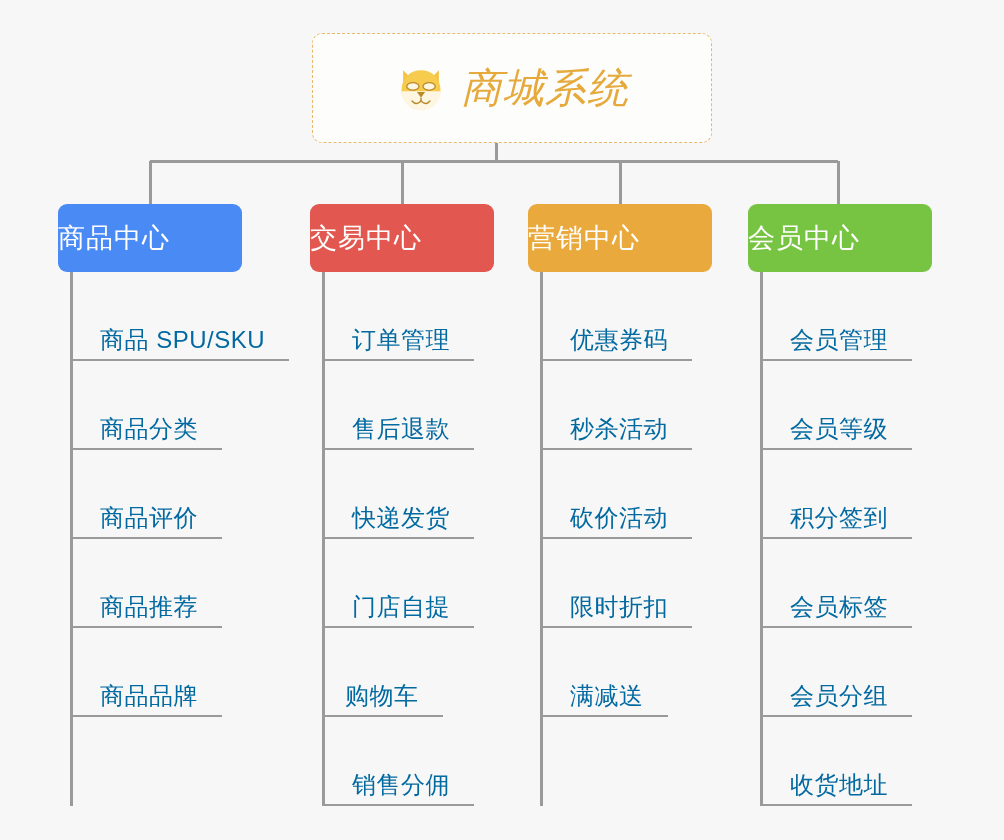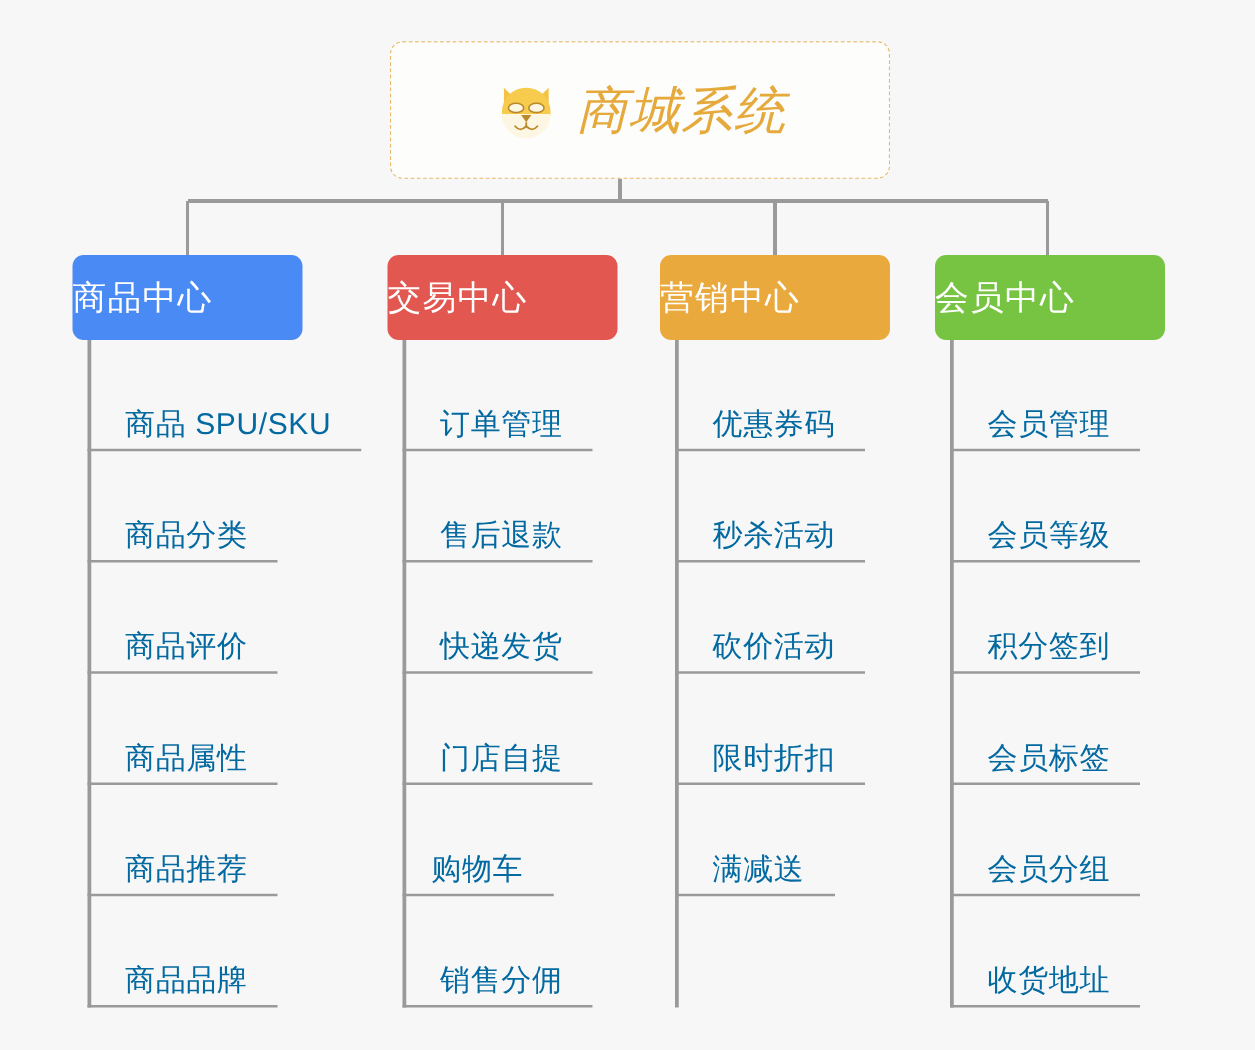--- a/index.html
+++ b/index.html
@@ -171,23 +171,20 @@
       <div class="leaf">
           <span class="leaf-inner" style="border-bottom-color: rgb(154, 154, 154);"><span class="leaf-label">商品 SPU/SKU</span></span>
         </div>
       <div class="leaf">
           <span class="leaf-inner" style="border-bottom-color: rgb(154, 154, 154);"><span class="leaf-label">商品分类</span></span>
         </div>
       <div class="leaf">
           <span class="leaf-inner" style="border-bottom-color: rgb(154, 154, 154);"><span class="leaf-label">商品评价</span></span>
         </div>
       <div class="leaf">
-          <span class="leaf-inner" style="border-bottom-color: rgb(154, 154, 154);"><span class="leaf-label">商品属性</span></span>
-        </div>
-      <div class="leaf">
           <span class="leaf-inner" style="border-bottom-color: rgb(154, 154, 154);"><span class="leaf-label">商品推荐</span></span>
         </div>
       <div class="leaf">
           <span class="leaf-inner" style="border-bottom-color: rgb(154, 154, 154); margin-top: 12px;"><span class="leaf-label">商品品牌</span></span>
         </div>
     </div>
   </div>
 
   <div class="branch" id="branch-1">
     <div class="branch-header" style="background: rgb(226, 87, 79);">

